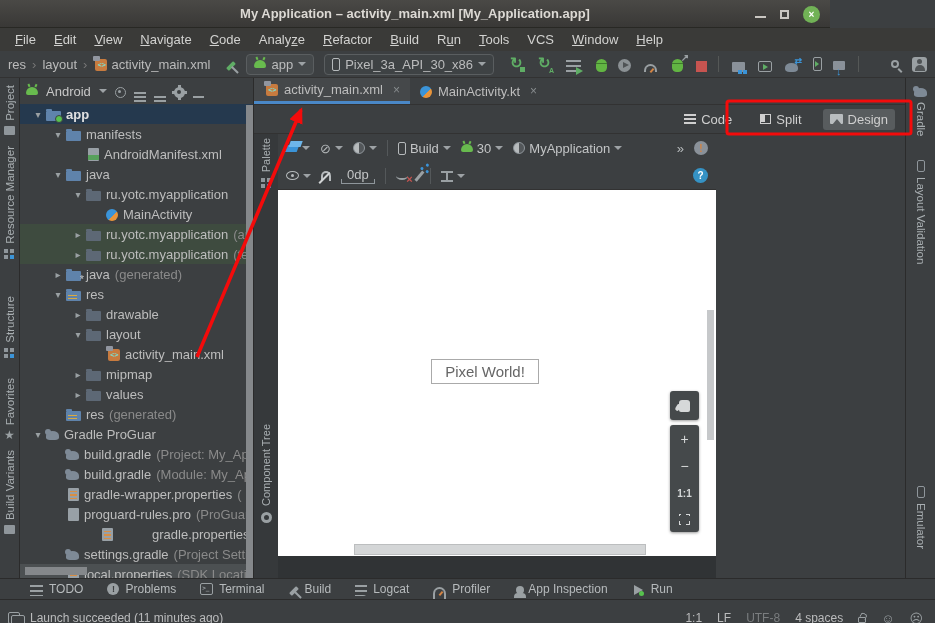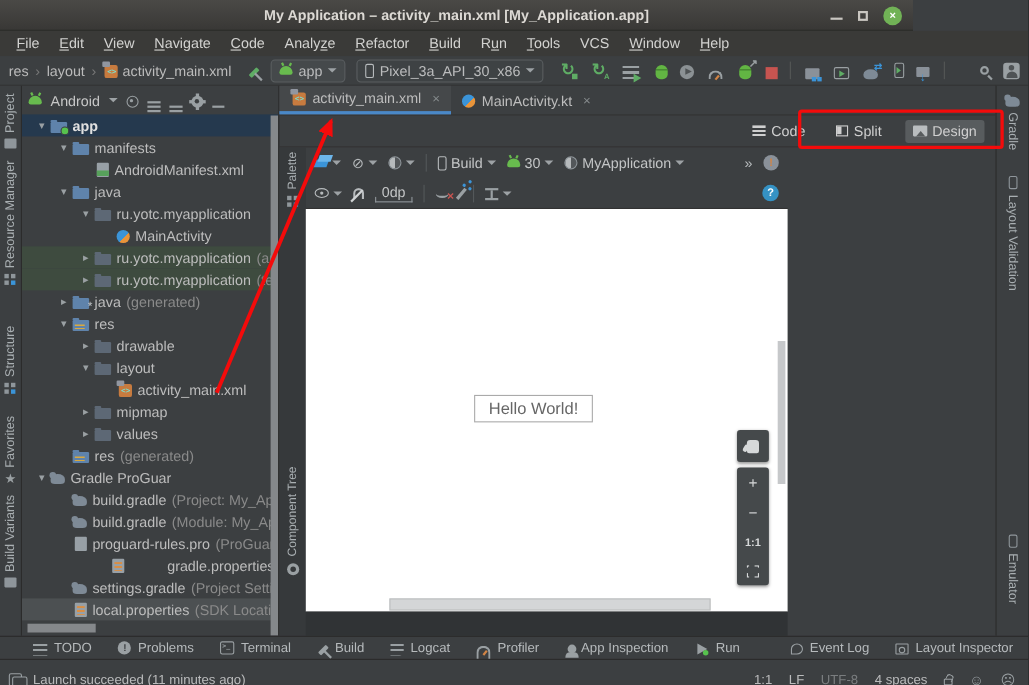--- a/index.html
+++ b/index.html
@@ -460,20 +460,26 @@
           <span class="tsuffix">(Project: My_Ap</span>
         </div>
         <div class="trow" style="padding-left: 30px;">
           <span class="chev"></span>
           <span class="ic ic-gradle"></span>
           <span class="tlabel">build.gradle</span>
           <span class="tsuffix">(Module: My_Ap</span>
         </div>
         <div class="trow" style="padding-left: 30px;">
           <span class="chev"></span>
+          <span class="ic ic-props"></span>
+          <span class="tlabel">gradle-wrapper.properties</span>
+          <span class="tsuffix">(</span>
+        </div>
+        <div class="trow" style="padding-left: 30px;">
+          <span class="chev"></span>
           <span class="ic ic-file"></span>
           <span class="tlabel">proguard-rules.pro</span>
           <span class="tsuffix">(ProGuar</span>
         </div>
         <div class="trow" style="padding-left: 30px; gap: 34px;">
           <span class="chev"></span>
           <span class="ic ic-props"></span>
           <span class="tlabel">gradle.properties</span>
           <span class="tsuffix">(Project Pr</span>
         </div>
@@ -580,21 +586,21 @@
       <span class="dsep"></span>
       <span class="dt-group">
         <span class="ic-pack"></span>
           <span class="caret"></span>
       </span>
       <span class="helpdot">?</span>
     </div>
 
 
     <div class="canvas">
-      <div class="hello">Hello World!</div>
+      <div class="hello">Pixel World!</div>
       <div class="cv-vscroll"></div>
       <div class="cv-hscroll"></div>
       <div class="fl-hand">
         <span class="ic-hand"></span>
       </div>
       <div class="fl-zoom">
         <span class="z">+</span>
         <span class="z">−</span>
         <span class="z z11">1:1</span>
         <span class="ic-fit"></span>
@@ -645,31 +651,20 @@
           <span class="bbi bb-profiler-g"></span>
           <span>Profiler</span>
         </span>
         <span class="twitem">
           <span class="bbi bb-inspect"></span>
           <span>App Inspection</span>
         </span>
         <span class="twitem">
           <span class="bbi bb-run"></span>
           <span>Run</span>
-        </span>
-      </div>
-    <div class="twright">
-
-    <span class="twitem">
-          <span class="bbi bb-eventlog"></span>
-          <span>Event Log</span>
-        </span>
-        <span class="twitem">
-          <span class="bbi bb-layoutinsp"></span>
-          <span>Layout Inspector</span>
         </span>
       </div>
   </div>
 
   <div class="statusbar">
     <span class="st-ic"></span>
     <span>Launch succeeded (11 minutes ago)</span>
     <div class="st-right">
       <span>1:1</span>
       <span>LF</span>

